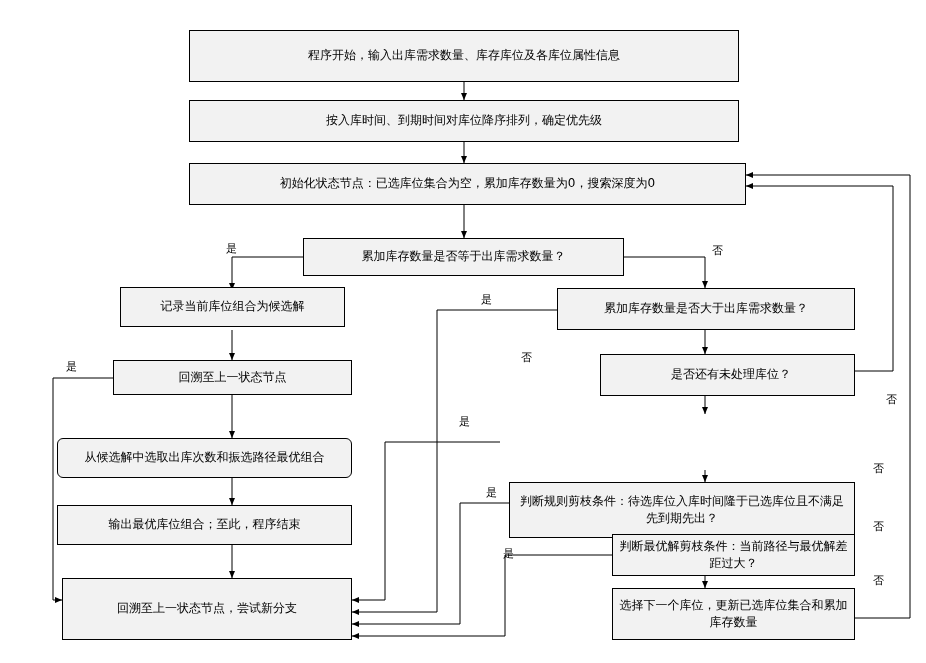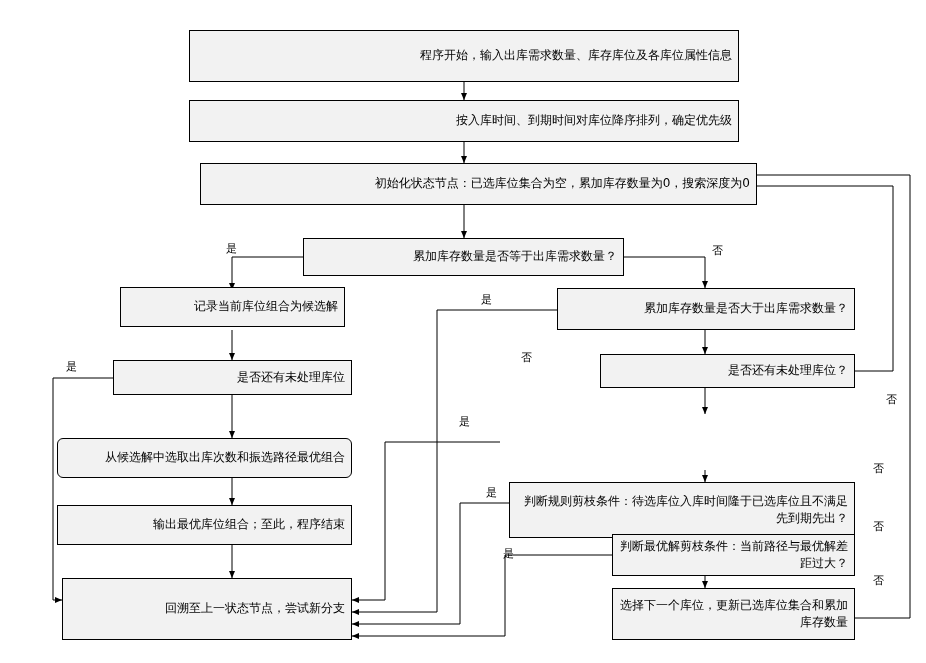--- a/index.html
+++ b/index.html
@@ -16,21 +16,21 @@
     overflow: hidden;
   }
   .node {
     position: absolute;
     box-sizing: border-box;
     border: 1px solid #000000;
     background: #f2f2f2;
     display: flex;
     align-items: center;
     justify-content: center;
-    text-align: right;
+    text-align: center;
     color: #000000;
     font-size: 12px;
     line-height: 1.45;
     padding: 2px 6px;
   }
   .node span {
     display: block;
     width: 100%;
   }
   .edge-label {
@@ -108,53 +108,53 @@
   </svg>
 
   <div class="node" style="left:189px; top:30px; width:550px; height:52px;">
     <span>程序开始，输入出库需求数量、库存库位及各库位属性信息</span>
   </div>
 
   <div class="node" style="left:189px; top:100px; width:550px; height:42px;">
     <span>按入库时间、到期时间对库位降序排列，确定优先级</span>
   </div>
 
-  <div class="node" style="left:200px; top:163px; width:557px; height:42px;">
+  <div class="node" style="left:189px; top:163px; width:557px; height:42px;">
     <span>初始化状态节点：已选库位集合为空，累加库存数量为0，搜索深度为0</span>
   </div>
 
   <div class="node" style="left:303px; top:238px; width:321px; height:38px;">
     <span>累加库存数量是否等于出库需求数量？</span>
   </div>
 
   <div class="node" style="left:120px; top:287px; width:225px; height:40px;">
     <span>记录当前库位组合为候选解</span>
   </div>
 
   <div class="node" style="left:113px; top:360px; width:239px; height:35px;">
-    <span>是否还有未处理库位</span>
+    <span>回溯至上一状态节点</span>
   </div>
 
   <div class="node" style="left:57px; top:438px; width:295px; height:40px;border-radius:6px;">
     <span>从候选解中选取出库次数和振选路径最优组合</span>
   </div>
 
   <div class="node" style="left:57px; top:505px; width:295px; height:40px;">
     <span>输出最优库位组合；至此，程序结束</span>
   </div>
 
   <div class="node" style="left:62px; top:578px; width:290px; height:62px;">
     <span>回溯至上一状态节点，尝试新分支</span>
   </div>
 
   <div class="node" style="left:557px; top:288px; width:298px; height:42px;">
     <span>累加库存数量是否大于出库需求数量？</span>
   </div>
 
-  <div class="node" style="left:600px; top:354px; width:255px; height:34px;padding-left:13px;">
+  <div class="node" style="left:600px; top:354px; width:255px; height:42px;padding-left:13px;">
     <span>是否还有未处理库位？</span>
   </div>
 
 
   <div class="node" style="left:509px; top:482px; width:346px; height:56px;">
     <span>判断规则剪枝条件：待选库位入库时间隆于已选库位且不满足先到期先出？</span>
   </div>
 
   <div class="node" style="left:612px; top:534px; width:243px; height:42px;">
     <span>判断最优解剪枝条件：当前路径与最优解差距过大？</span>

